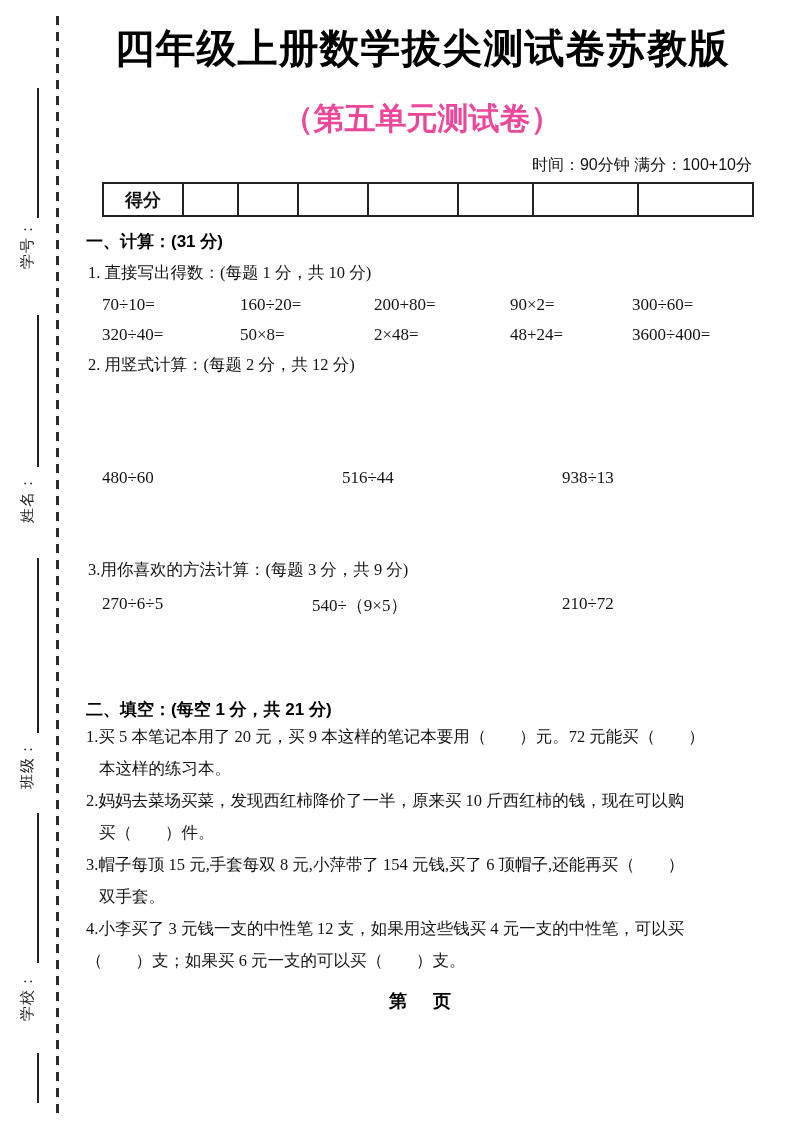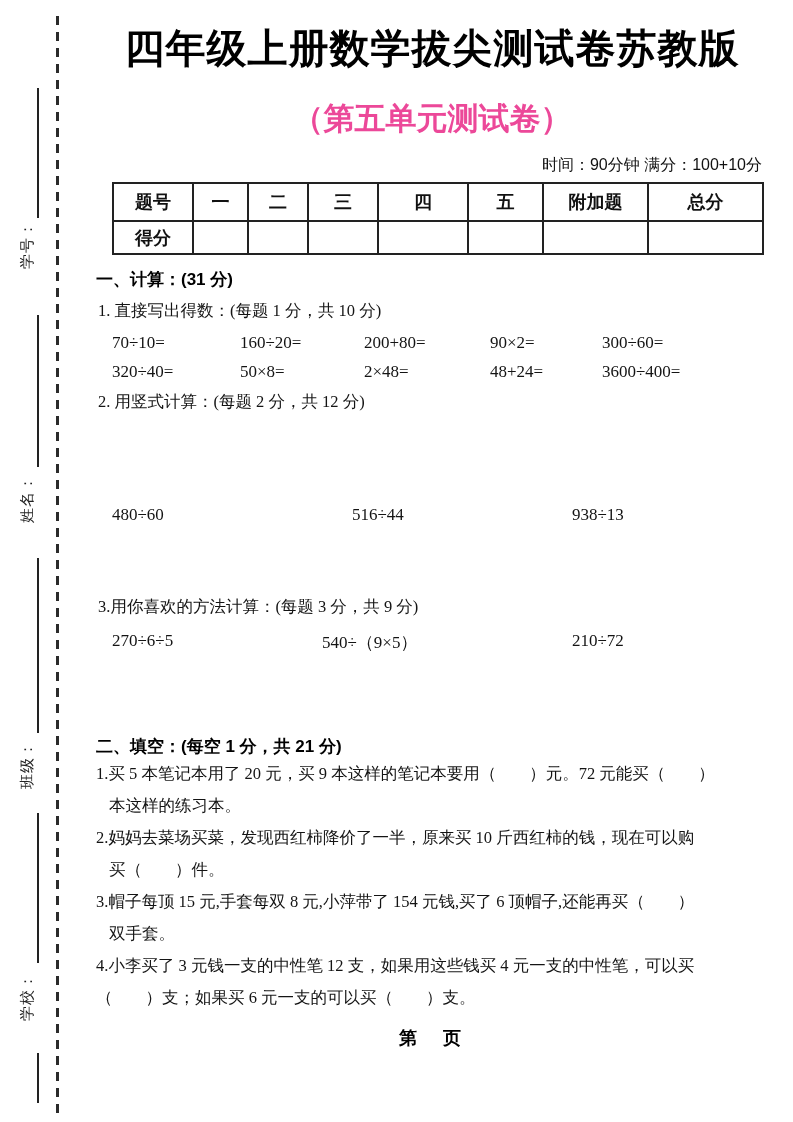--- a/index.html
+++ b/index.html
@@ -26,21 +26,21 @@
     transform:rotate(-90deg); transform-origin:center;
     font-size:15px; text-align:center; letter-spacing:1px; color:#222;
     font-family:"Liberation Serif", serif;
   }
   .mlabel.p1 { top:235px; }
   .mlabel.p2 { top:489px; }
   .mlabel.p3 { top:755px; }
   .mlabel.p4 { top:987px; }
 
   
-  .content { position:absolute; left:90px; top:0; width:684px; }
+  .content { position:absolute; left:80px; top:0; width:684px; }
 
   .title {
     margin:22px 0 0 0; text-align:center;
     font-family:"Liberation Sans", sans-serif; font-weight:900;
     font-size:40px; line-height:52px; letter-spacing:1px; color:#000;
   }
   .subtitle {
     margin:25px 0 0 0; text-align:center;
     font-family:"Liberation Sans", sans-serif; font-weight:900;
     font-size:31px; line-height:40px; color:#ec4899;
@@ -61,21 +61,21 @@
 
   .sec-heading {
     margin:13px 0 0 6px;
     font-family:"Liberation Sans", sans-serif; font-weight:bold;
     font-size:17px; color:#000;
   }
   .q-label { margin:9px 0 0 8px; font-size:16.5px; }
 
   .calc5 {
     display:grid; grid-template-columns:128px 124px 126px 112px 1fr;
-    row-gap:9px; margin:11px 0 0 22px; font-size:17px;
+    row-gap:9px; margin:11px 0 0 22px; font-size:17px;gap:10px;
   }
   .calc3 {
     display:grid; grid-template-columns:240px 220px 1fr;
     margin:13px 0 0 22px; font-size:17px;
   }
   .calc3.q3cols { grid-template-columns:210px 250px 1fr; }
 
   .workspace { width:100%; }
   .ws-a { height:79px; }
   .ws-b { height:62px; }
@@ -117,30 +117,20 @@
       <col style="width:80px">
         <col style="width:55px">
         <col style="width:60px">
         <col style="width:70px">
       <col style="width:90px">
         <col style="width:75px">
         <col style="width:105px">
         <col style="width:115px">
     </colgroup>
     <tbody>
-        <tr class="hdr">
-      <th>题号</th>
-      <th>一</th>
-      <th>二</th>
-      <th>三</th>
-      <th>四</th>
-      <th>五</th>
-      <th>附加题</th>
-      <th>总分</th>
-    </tr>
     <tr class="body">
       <td>得分</td>
       <td></td>
       <td></td>
       <td></td>
       <td></td>
       <td></td>
       <td></td>
       <td></td>
     </tr>

